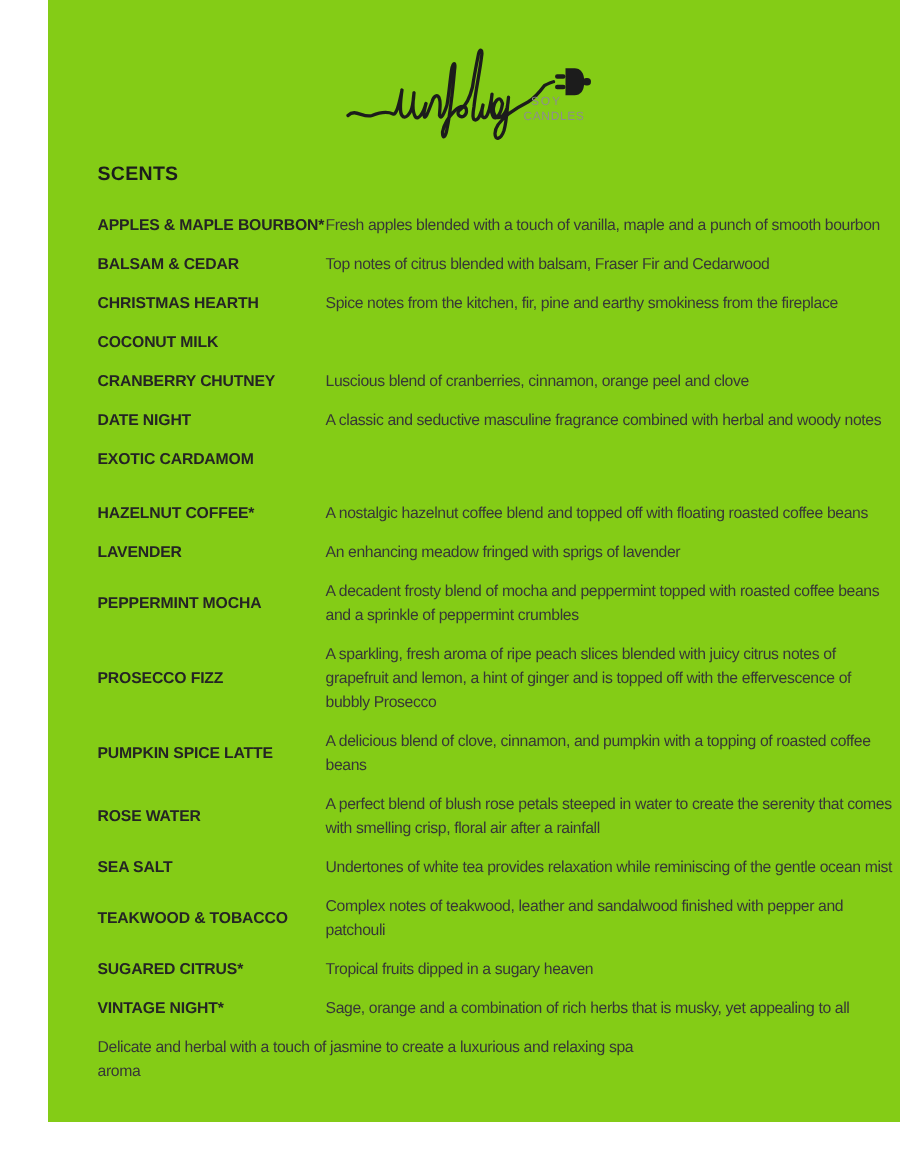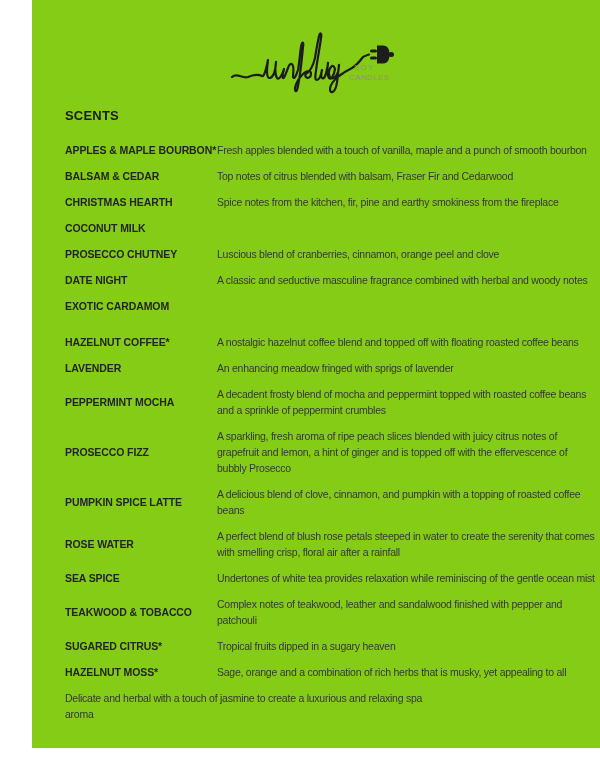--- a/index.html
+++ b/index.html
@@ -137,21 +137,21 @@
     <div class="scent-desc">Top notes of citrus blended with balsam, Fraser Fir and Cedarwood</div>
   </div>
         <div class="scent-row">
     <div class="scent-name">CHRISTMAS HEARTH</div>
     <div class="scent-desc">Spice notes from the kitchen, fir, pine and earthy smokiness from the fireplace</div>
   </div>
         <div class="scent-row">
     <div class="scent-name">COCONUT MILK</div>
   </div>
         <div class="scent-row">
-    <div class="scent-name">PROSECCO CHUTNEY</div>
+    <div class="scent-name">CRANBERRY CHUTNEY</div>
     <div class="scent-desc">Luscious blend of cranberries, cinnamon, orange peel and clove</div>
   </div>
         <div class="scent-row">
     <div class="scent-name">DATE NIGHT</div>
     <div class="scent-desc">A classic and seductive masculine fragrance combined with herbal and woody notes</div>
   </div>
         <div class="scent-row">
     <div class="scent-name">EXOTIC CARDAMOM</div>
   </div>
         <div class="scent-row">
@@ -179,34 +179,34 @@
     <div class="scent-name">PUMPKIN SPICE LATTE</div>
     <div class="scent-desc">A delicious blend of clove, cinnamon, and pumpkin with a topping of roasted coffee
 beans</div>
   </div>
         <div class="scent-row">
     <div class="scent-name">ROSE WATER</div>
     <div class="scent-desc">A perfect blend of blush rose petals steeped in water to create the serenity that comes
 with smelling crisp, floral air after a rainfall</div>
   </div>
         <div class="scent-row">
-    <div class="scent-name">SEA SPICE</div>
+    <div class="scent-name">SEA SALT</div>
     <div class="scent-desc">Undertones of white tea provides relaxation while reminiscing of the gentle ocean mist</div>
   </div>
         <div class="scent-row">
     <div class="scent-name">TEAKWOOD &amp; TOBACCO</div>
     <div class="scent-desc">Complex notes of teakwood, leather and sandalwood finished with pepper and
 patchouli</div>
   </div>
         <div class="scent-row">
     <div class="scent-name">SUGARED CITRUS*</div>
     <div class="scent-desc">Tropical fruits dipped in a sugary heaven</div>
   </div>
         <div class="scent-row">
-    <div class="scent-name">HAZELNUT MOSS*</div>
+    <div class="scent-name">VINTAGE NIGHT*</div>
     <div class="scent-desc">Sage, orange and a combination of rich herbs that is musky, yet appealing to all</div>
   </div>
         <div class="scent-row">
     <div class="scent-desc">Delicate and herbal with a touch of jasmine to create a luxurious and relaxing spa
 aroma</div>
   </div>
       </div>
   </div>
 
 </div>

